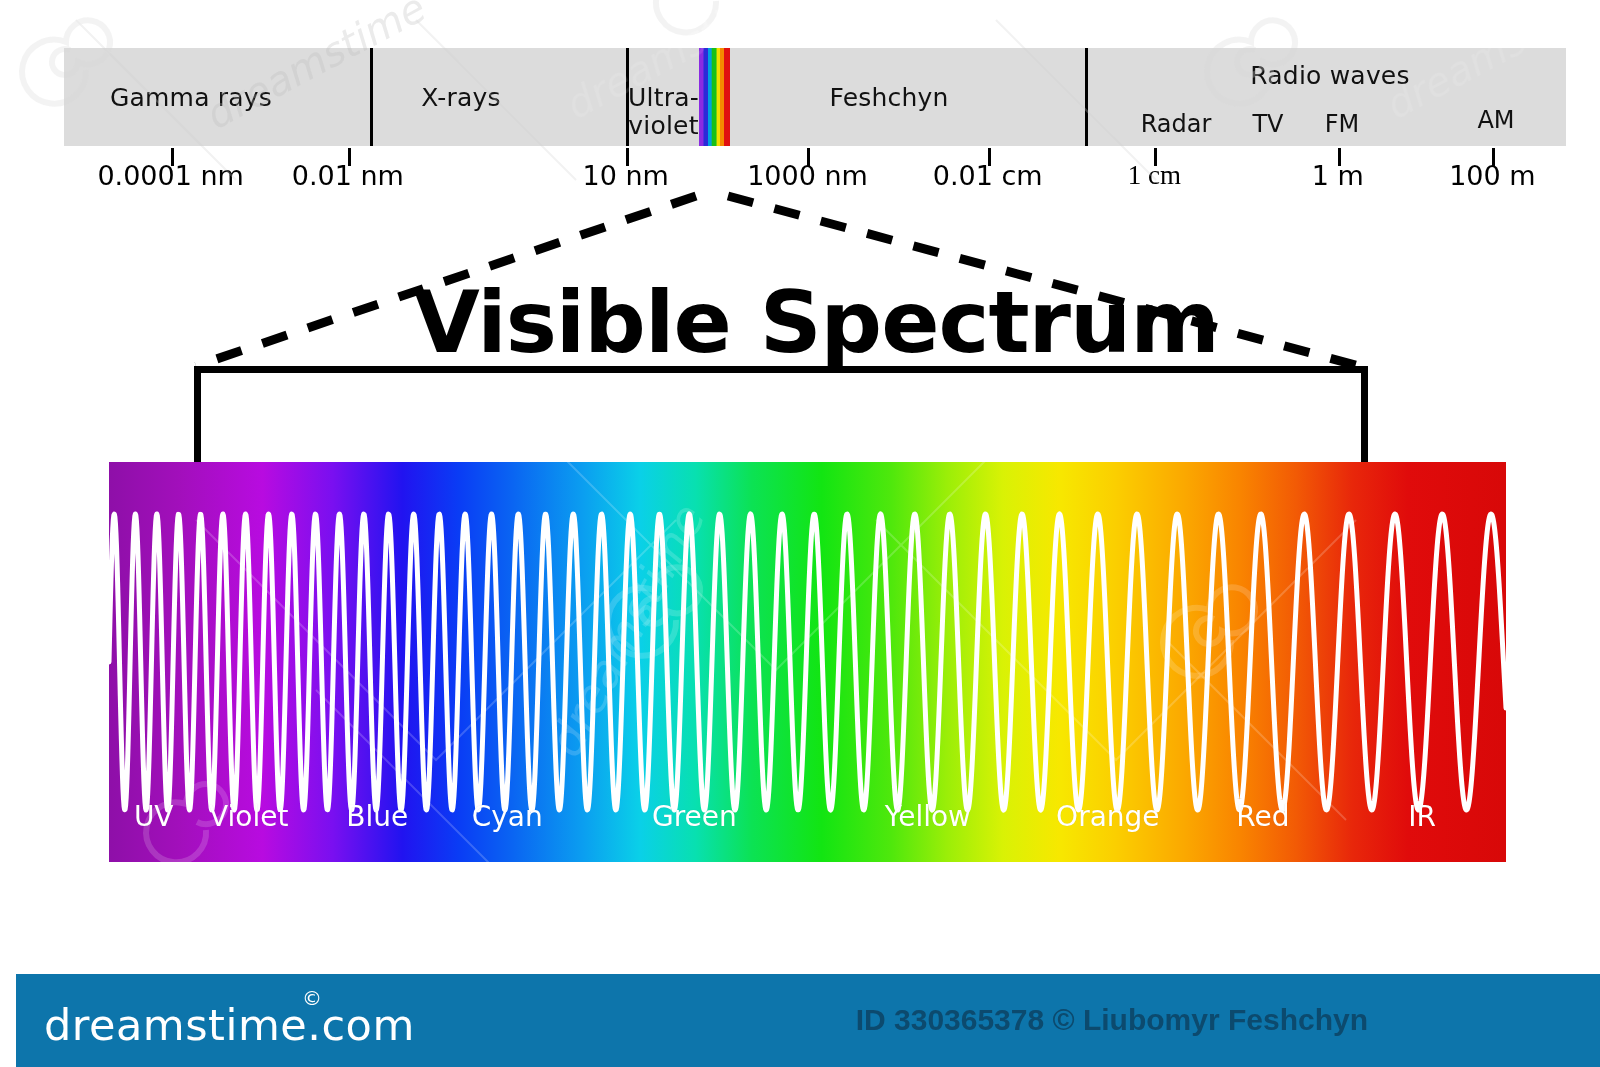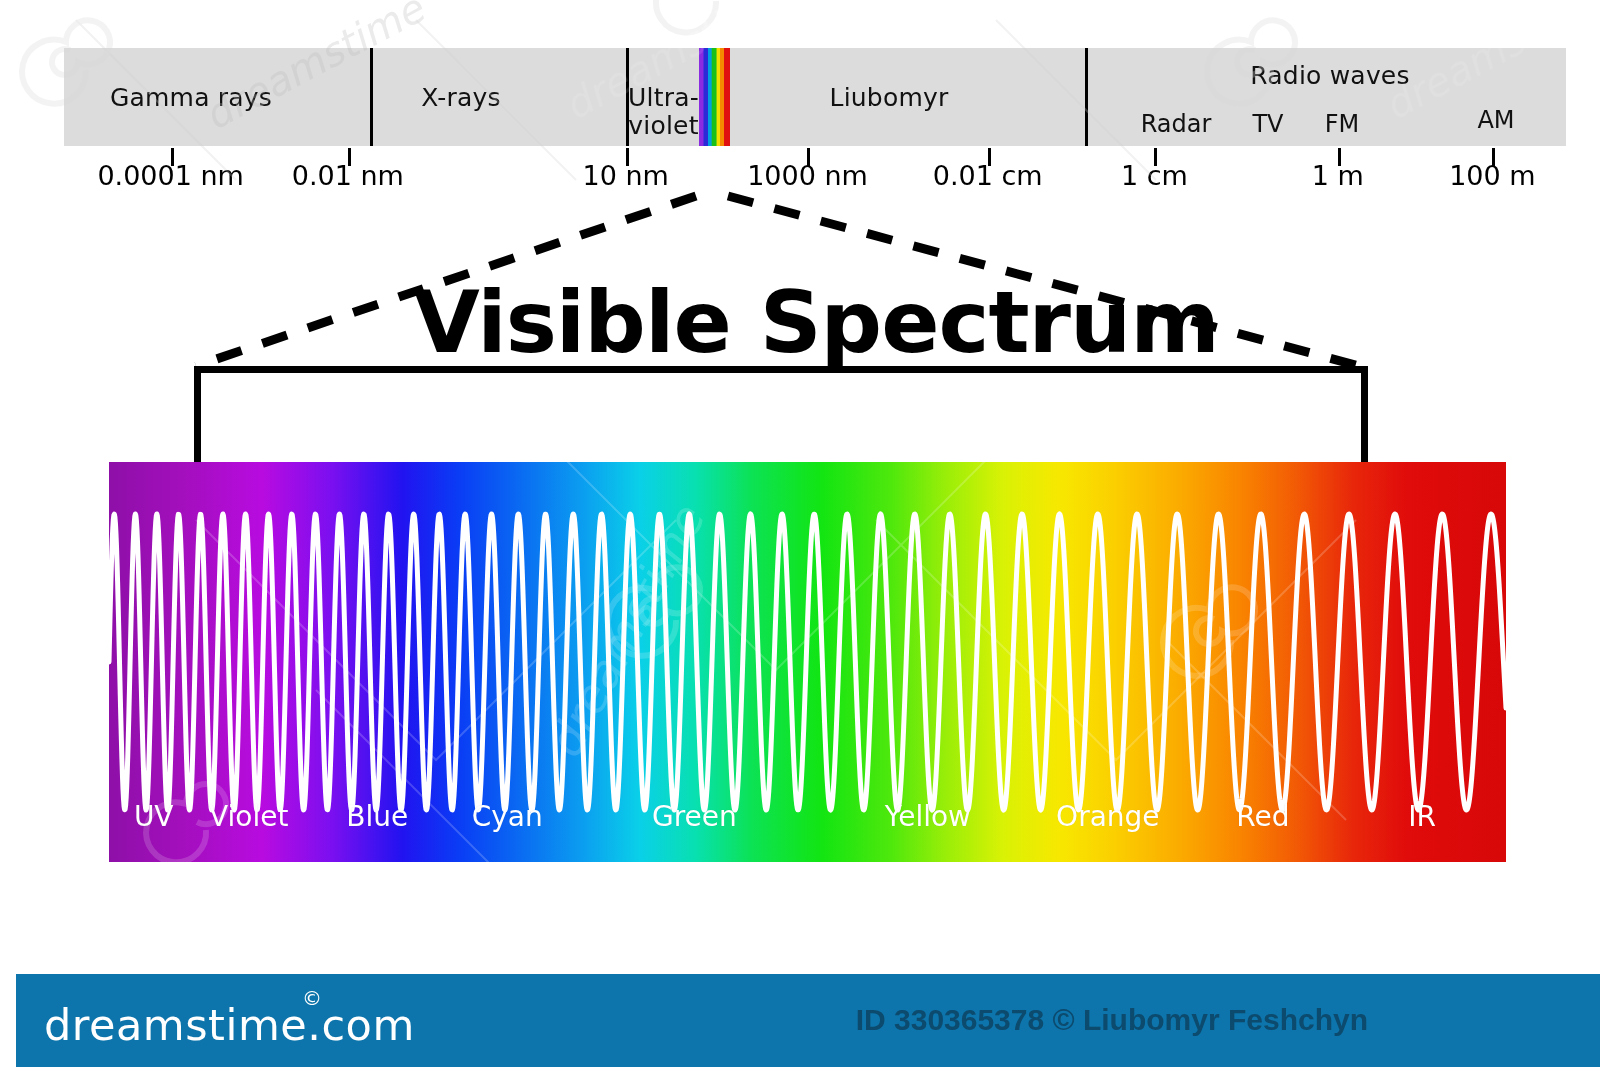--- a/index.html
+++ b/index.html
@@ -122,41 +122,41 @@
       <div class="em-divider" style="left: 695.362px;"></div>
       <div class="em-divider" style="left: 1069.36px;"></div>
     </div>
 
   <div class="em-rainbow" id="em-rainbow" style="left: 683.346px;"></div>
 
   <div class="em-region-label" style="left:90px;top:84px;width:170px;">Gamma rays</div>
   <div class="em-region-label" style="left:360px;top:84px;width:170px;">X-rays</div>
   <div class="em-region-label" style="left:595px;top:84px;width:105px;">Ultra-
 violet</div>
-  <div class="em-region-label" style="left:788px;top:84px;width:170px;">Liubomyr</div>
+  <div class="em-region-label" style="left:788px;top:84px;width:170px;">Feshchyn</div>
   <div class="em-region-label" style="left:1204px;top:62px;width:220px;">Radio waves</div>
 
   <div class="em-sub-label" style="left:1100px;top:110px;width:120px;">Radar</div>
   <div class="em-sub-label" style="left:1216px;top:110px;width:72px;">TV</div>
   <div class="em-sub-label" style="left:1290px;top:110px;width:72px;">FM</div>
   <div class="em-sub-label" style="left:1444px;top:106px;width:72px;">AM</div>
 
   <div id="em-ticks">
       <div class="em-tick" style="left: 154.642px; top: 148px;"></div>
       <div class="em-tick-label" style="left: 44.642px; top: 160px; width: 220px;">0.0001 nm</div>
       <div class="em-tick" style="left: 331.878px; top: 148px;"></div>
       <div class="em-tick-label" style="left: 221.878px; top: 160px; width: 220px;">0.01 nm</div>
       <div class="em-tick" style="left: 609.748px; top: 148px;"></div>
       <div class="em-tick-label" style="left: 499.748px; top: 160px; width: 220px;">10 nm</div>
       <div class="em-tick" style="left: 791.49px; top: 148px;"></div>
       <div class="em-tick-label" style="left: 681.49px; top: 160px; width: 220px;">1000 nm</div>
       <div class="em-tick" style="left: 971.73px; top: 148px;"></div>
       <div class="em-tick-label" style="left: 861.73px; top: 160px; width: 220px;">0.01 cm</div>
       <div class="em-tick" style="left: 1138.45px; top: 148px;"></div>
-      <div class="em-tick-label" style="left: 1028.45px; top: 160px; width: 220px;">1 cm</div>
+      <div class="em-tick-label" style="left: 1028.45px; top: 160px; width: 220px; font-family: Liberation Serif, serif;">1 cm</div>
       <div class="em-tick" style="left: 1321.7px; top: 148px;"></div>
       <div class="em-tick-label" style="left: 1211.7px; top: 160px; width: 220px;">1 m</div>
       <div class="em-tick" style="left: 1476.4px; top: 148px;"></div>
       <div class="em-tick-label" style="left: 1366.4px; top: 160px; width: 220px;">100 m</div>
     </div>
 
   <svg class="cone" viewBox="0 0 1600 1067" preserveAspectRatio="none">
     <line x1="680" y1="196" x2="180" y2="366" stroke="#000" stroke-width="9" stroke-dasharray="26 22" stroke-linecap="butt"></line>
     <line x1="712" y1="196" x2="1343" y2="366" stroke="#000" stroke-width="9" stroke-dasharray="26 22" stroke-linecap="butt"></line>
   </svg>

